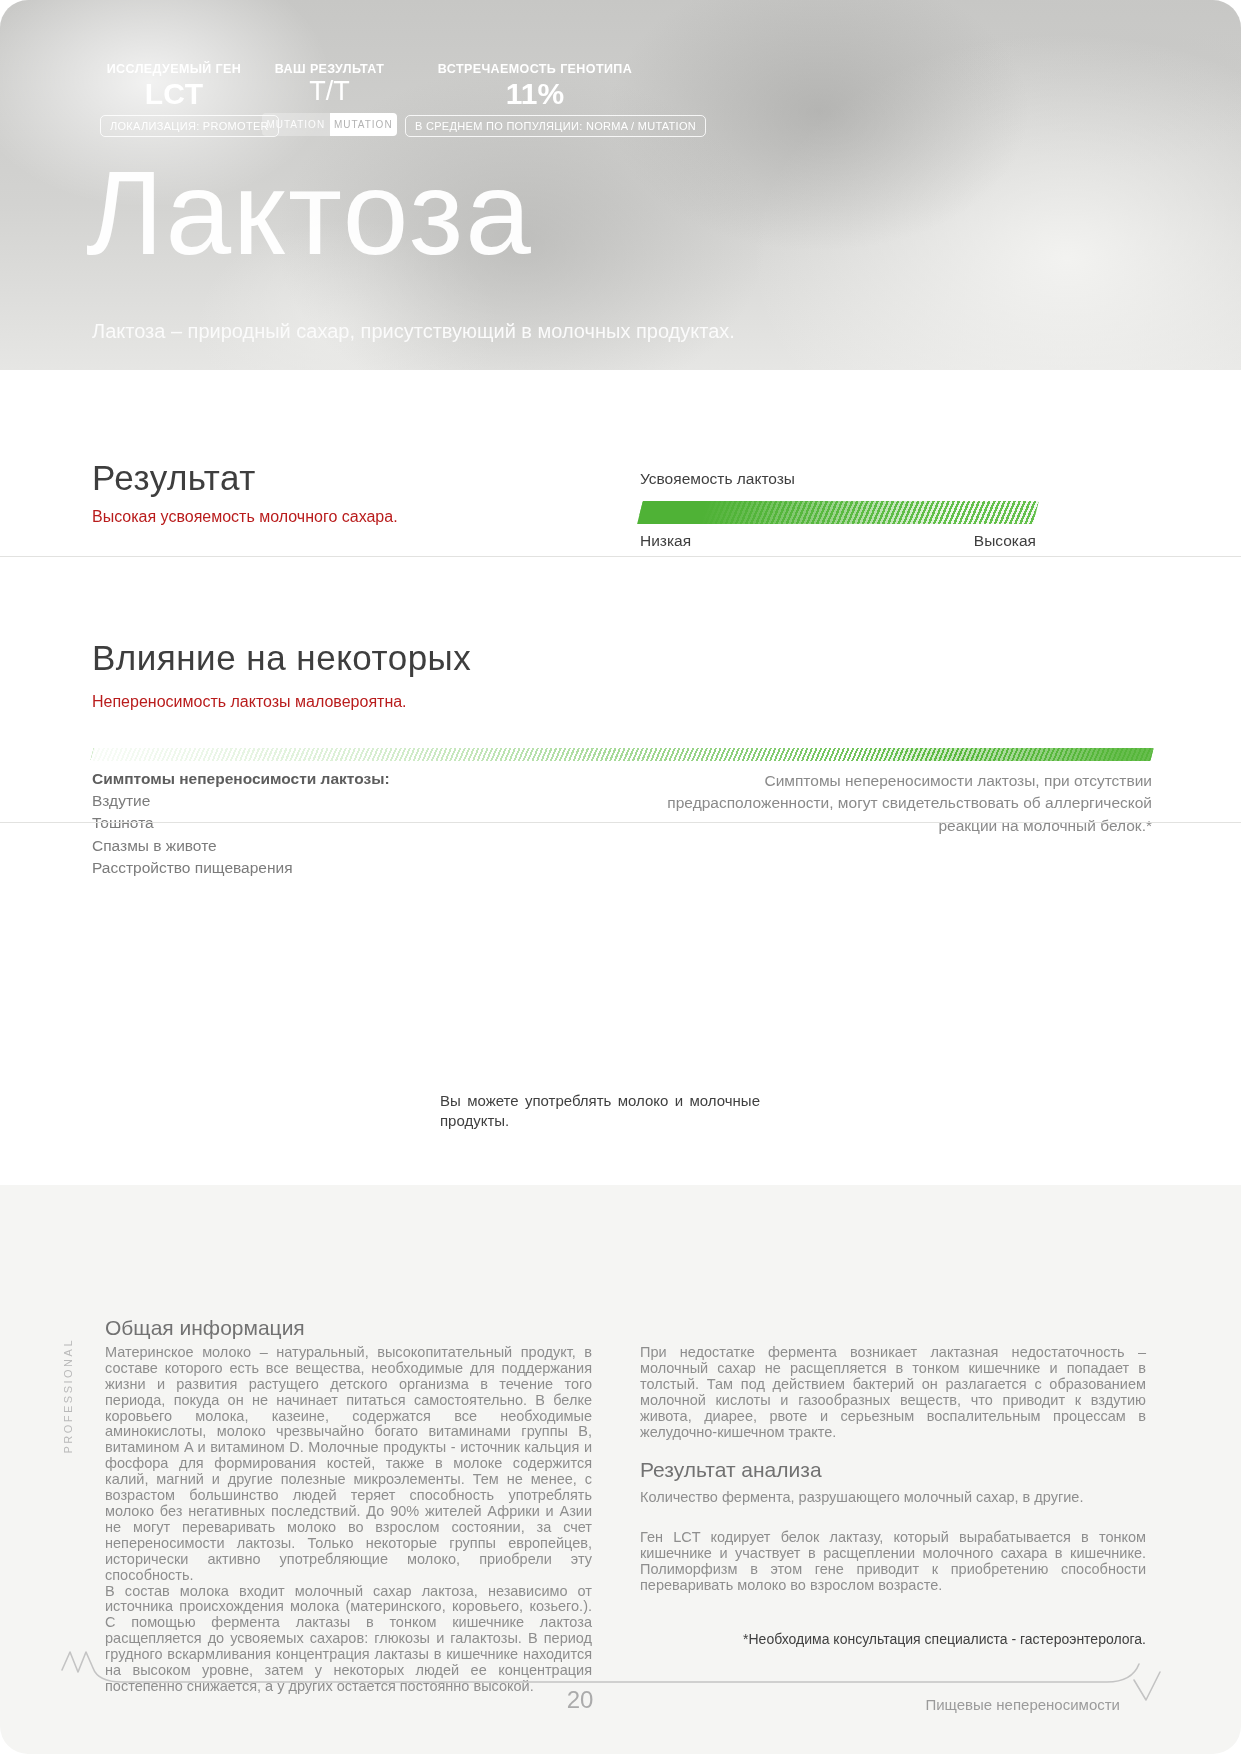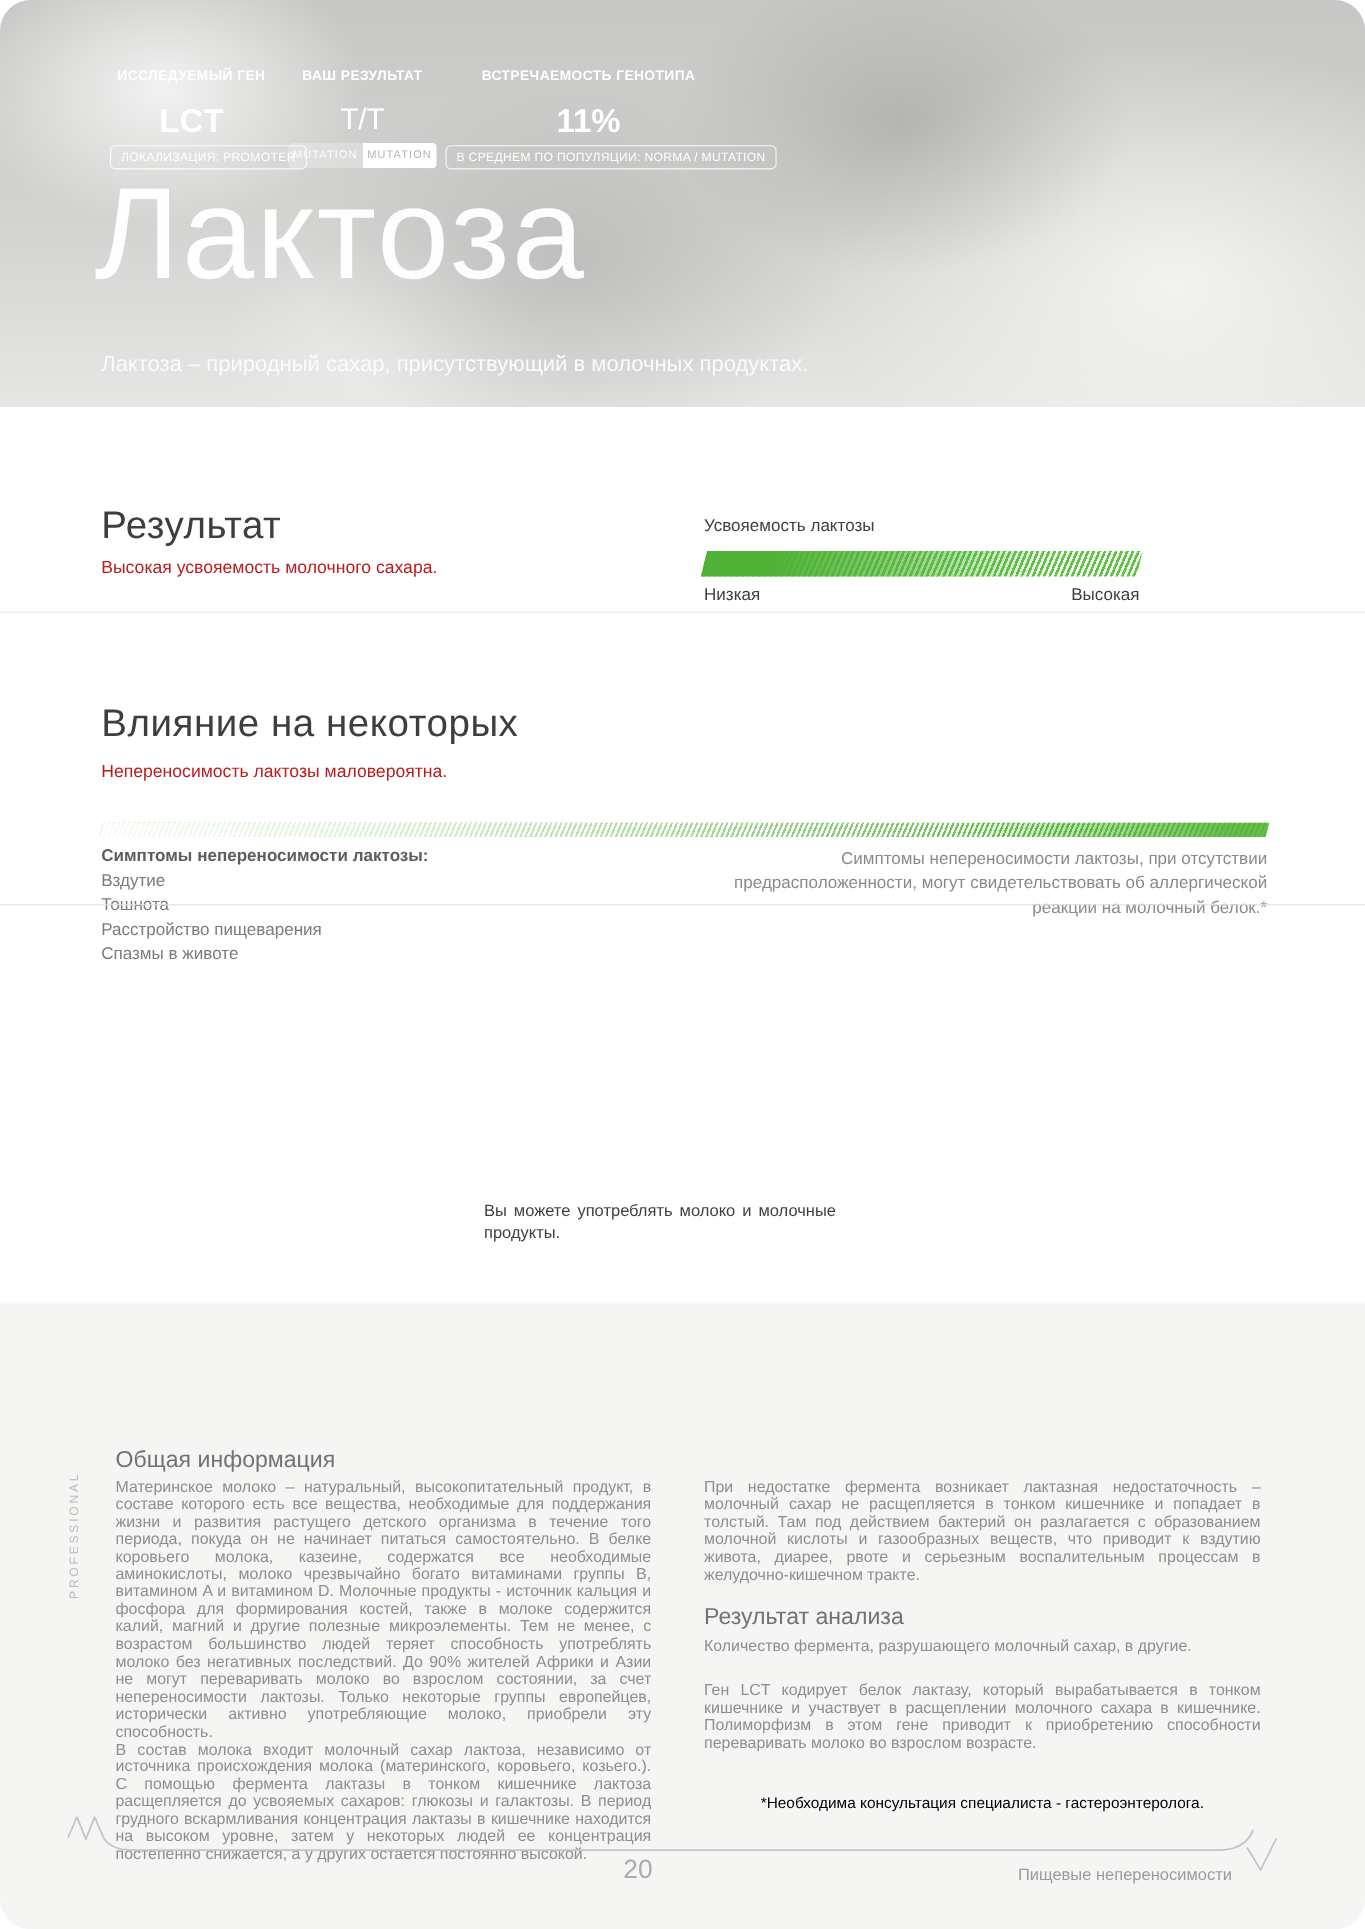--- a/index.html
+++ b/index.html
@@ -14,21 +14,21 @@
       radial-gradient(300px 200px at 66% 30%, rgba(150,150,148,.45), rgba(150,150,148,0) 70%),
       radial-gradient(420px 300px at 86% 70%, rgba(245,245,243,.9), rgba(245,245,243,0) 75%),
       radial-gradient(240px 160px at 90% 15%, rgba(200,200,198,.8), rgba(200,200,198,0) 70%),
       radial-gradient(200px 140px at 28% 88%, rgba(235,235,233,.9), rgba(235,235,233,0) 75%),
       linear-gradient(180deg,#c7c7c5 0%,#d3d3d1 55%,#e6e6e4 100%);}
   .stat{position:absolute;text-align:center;color:#fff;}
   .stat1{left:100px;top:62px;width:148px;}
   .stat2{left:262px;top:62px;width:135px;}
   .stat3{left:405px;top:62px;width:260px;}
   .stat-label{font-size:12.5px;font-weight:bold;letter-spacing:.4px;}
-  .stat-value{font-size:30px;font-weight:bold;margin-top:18px;line-height:1.1;}
+  .stat-value{font-size:30px;font-weight:bold;margin-top:1px;line-height:1.1;}
   .stat-value.light{font-weight:400;font-size:27px;}
   .stat-badge{display:inline-block;margin-top:5px;border:1px solid rgba(255,255,255,.85);
       border-radius:5px;padding:4px 9px;font-size:11px;letter-spacing:.3px;white-space:nowrap;}
   .toggle{display:flex;margin-top:6px;border-radius:4px;overflow:hidden;height:23px;}
   .toggle .half{flex:1;font-size:10px;letter-spacing:1px;line-height:23px;}
   .toggle .half.on{background:rgba(255,255,255,.28);color:#fdfdfd;}
   .toggle .half.off{background:#ffffff;color:#b3b3b3;}
   .hero-title{position:absolute;left:86px;top:152px;margin:0;color:rgba(255,255,255,.96);
       font-size:118px;font-weight:100;letter-spacing:2px;line-height:1.05;}
   .hero-subtitle{position:absolute;left:92px;top:320px;margin:0;color:#fbfbfb;font-size:20px;}
@@ -77,21 +77,21 @@
   .professional{position:absolute;left:62px;top:1338px;writing-mode:vertical-rl;transform:rotate(180deg);
      font-size:11px;letter-spacing:2.5px;color:#b9b9b9;}
   .info-col{position:absolute;color:#8e8e8e;font-size:14.5px;line-height:15.9px;text-align:justify;}
   .info-left{left:105px;top:1320px;width:487px;}
   .info-right{left:640px;top:1345px;width:506px;}
   .info-h3{margin:0 0 9px;color:#727272;font-size:21px;font-weight:400;text-align:left;}
   .info-col p{margin:0;}
   .info-right .p1{margin:0 0 22px;}
   .info-right .lead{margin:0 0 24px;}
   .info-right .h3b{margin:0 0 12px;}
-  .footnote{margin-top:38px !important;color:#000000;font-size:14px;text-align:center;}
+  .footnote{margin-top:38px !important;color:#404040;font-size:14px;text-align:right;}
 
   
   .footer-line{position:absolute;left:52px;top:1640px;}
   .page-number{position:absolute;left:540px;top:1686px;width:80px;text-align:center;
      color:#ababab;font-size:24px;}
   .footer-title{position:absolute;right:121px;top:1696px;color:#9b9b9b;font-size:15px;}
 </style>
 </head>
 <body>
 
@@ -133,22 +133,22 @@
   <div class="divider" style="top:556px"></div>
 
   <h2 class="h2 infl-h">Влияние на некоторых</h2>
   <p class="sub infl-t">Непереносимость лактозы маловероятна.</p>
   <div class="infl-bar"></div>
   <div class="symptoms">
     <p class="symptoms-h">Симптомы непереносимости лактозы:</p>
     <ul>
       <li>Вздутие</li>
       <li>Тошнота</li>
+      <li>Спазмы в животе</li>
       <li>Расстройство пищеварения</li>
-      <li>Спазмы в животе</li>
     </ul>
   </div>
   <p class="infl-note">Симптомы непереносимости лактозы, при отсутствии предрасположенности, могут свидетельствовать об аллергической реакции на молочный белок.*</p>
   <div class="divider" style="top:822px"></div>
 
   <p class="rec-text">Вы можете употреблять молоко и молочные продукты.</p>
 
   <div class="info-bg"></div>
   <div class="professional">PROFESSIONAL</div>
   <div class="info-col info-left">

